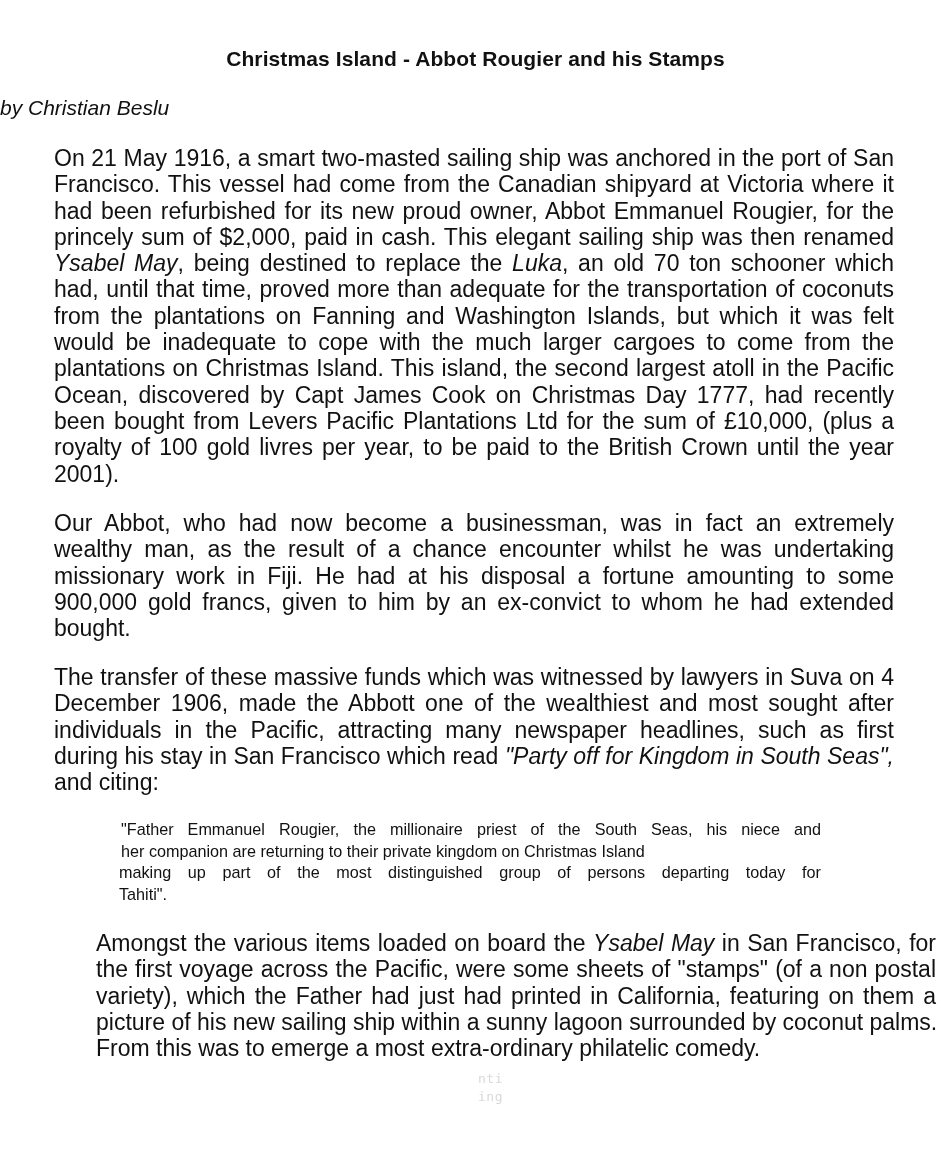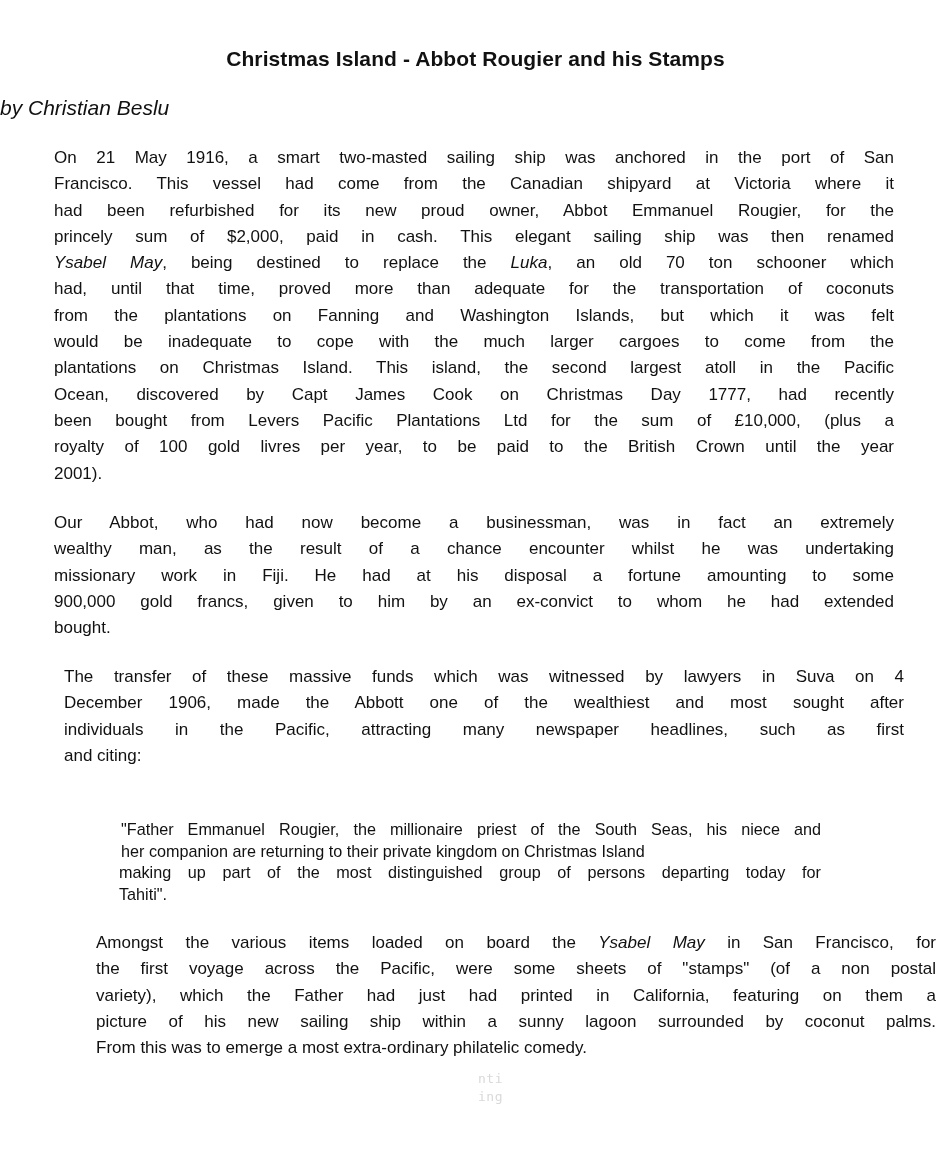--- a/index.html
+++ b/index.html
@@ -38,38 +38,38 @@
       top: 94px;
       width: 951px;
       font-style: italic;
       font-size: 21px;
       line-height: 28px;
     }
     .para {
       position: absolute;
       left: 54px;
       width: 840px;
-      font-size: 17px;
+      font-size: 23px;
       line-height: 26.3px;
       text-align: justify;
       text-align-last: left;
       margin: 0;
     }
     .para .line {
       display: block;
       text-align: justify;
       text-align-last: justify;
       white-space: nowrap;
     }
     .para .line.last {
       text-align-last: left;
     }
     .p1 { top: 145px; }
     .p2 { top: 510px; }
-    .p3 { top: 664px; margin-left: 10px; }
+    .p3 { top: 664px; }
     .p4 { top: 930px; left: 52px; margin-left: 44px; }
     .quote {
       position: absolute;
       left: 121px;
       top: 819px;
       width: 700px;
       font-size: 16.2px;
       line-height: 21.5px;
       margin: 0;
     }
@@ -124,20 +124,21 @@
       <span class="line"><span>Our Abbot, who had now become a businessman, was in fact an extremely</span></span>
       <span class="line"><span>wealthy man, as the result of a chance encounter whilst he was undertaking</span></span>
       <span class="line"><span>missionary work in Fiji.  He had at his disposal a fortune amounting to some</span></span>
       <span class="line"><span>900,000 gold francs, given to him by an ex-convict to whom he had extended</span></span>
       <span class="line last"><span>bought.</span></span>
     </div>
   <div class="para p3">
       <span class="line"><span>The transfer of these massive funds which was witnessed by lawyers in Suva on 4</span></span>
       <span class="line"><span>December 1906, made the Abbott one of the wealthiest and most sought after</span></span>
       <span class="line"><span>individuals in the Pacific, attracting many newspaper headlines, such as first</span></span>
+      <span class="line"><span>during his stay in San Francisco which read </span><em>"Party off for Kingdom in South Seas",</em></span>
       <span class="line last"><span>and citing:</span></span>
     </div>
 
   <div class="quote">
     <span class="line j">"Father Emmanuel Rougier, the millionaire priest of the South Seas, his niece and</span>
     <span class="line">her companion are returning to their private kingdom on Christmas Island</span>
     <span class="line j shift">making up part of the most distinguished group of persons departing today for</span>
     <span class="line shift">Tahiti".</span>
   </div>
 

